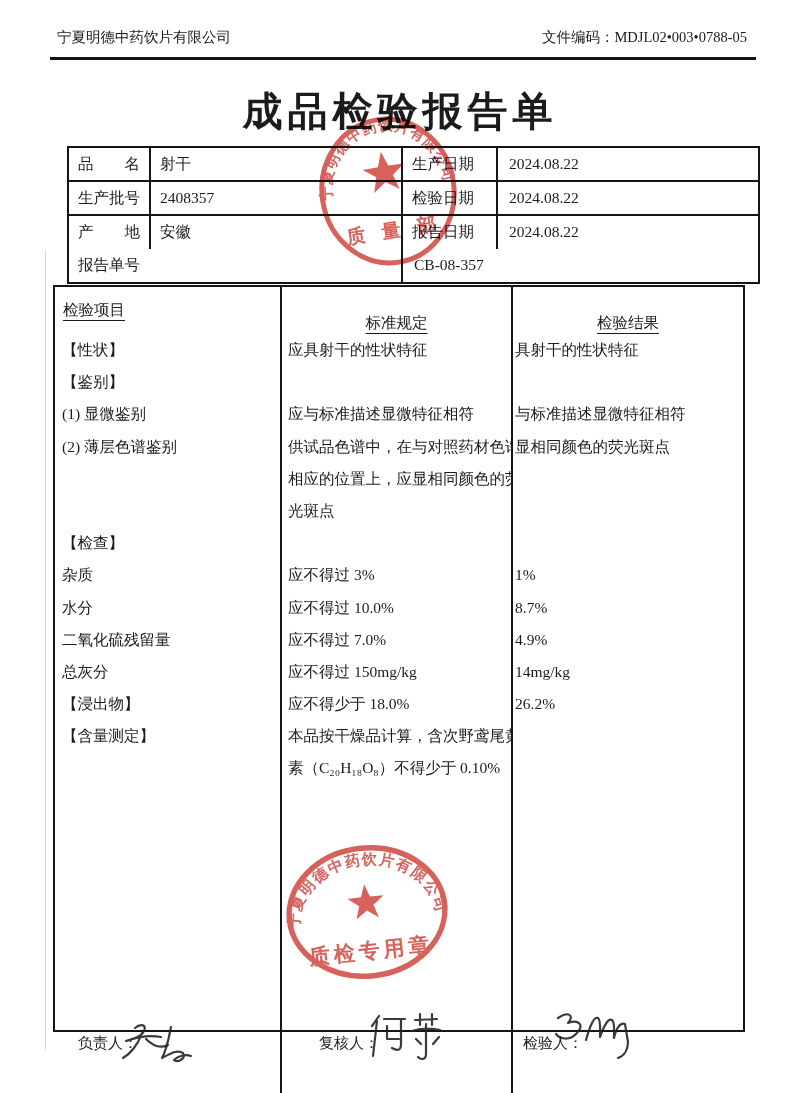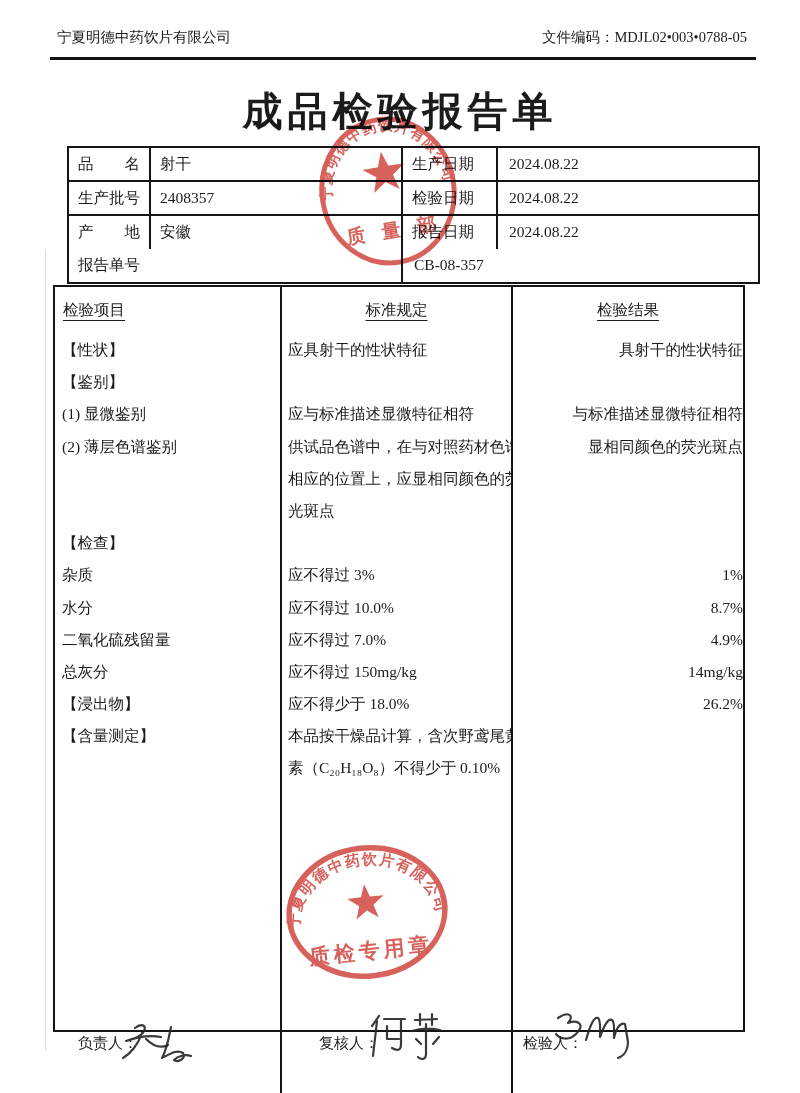--- a/index.html
+++ b/index.html
@@ -26,26 +26,26 @@
   .ic.last{border-right:none;}
   .ic.val2{padding-left:11px;}
 
   
   .main-table{top:285px;left:53px;width:692px;height:747px;border:2px solid #151515;box-sizing:border-box;}
   .mt-body{display:grid;grid-template-columns:227px 231px 1fr;height:855px;}
   .mt-col{border-right:2px solid #151515;box-sizing:border-box;overflow:hidden;}
   .mt-col.last{border-right:none;}
   .mt-head{height:47px;display:flex;align-items:center;font-size:15.5px;}
   .mt-head.left{padding-left:8px;}
-  .mt-head.center{justify-content:center;}
+  .mt-head.center{justify-content:center;align-items:flex-end;}
   .u{text-decoration:underline;text-underline-offset:5px;}
   .line{height:32.2px;line-height:32.2px;font-size:15.5px;white-space:nowrap;}
   .col1 .line{padding-left:7px;}
   .col2 .line{padding-left:6px;}
-  .col3 .line{padding-left:8px;text-align:right;}
+  .col3 .line{padding-left:2px;}
   .mt-conclusion{height:30px;border-top:2px solid #151515;display:flex;align-items:center;padding-left:13px;font-size:11px;white-space:nowrap;}
   .bold{font-weight:bold;}
 
   
   .signoff{top:1034px;left:0;width:800px;height:30px;font-size:15px;}
   .signoff span{position:absolute;top:0;margin-left:21px;}
   .lab-resp{left:57px;}
   .lab-rev{left:298px;}
   .lab-insp{left:502px;}
 

